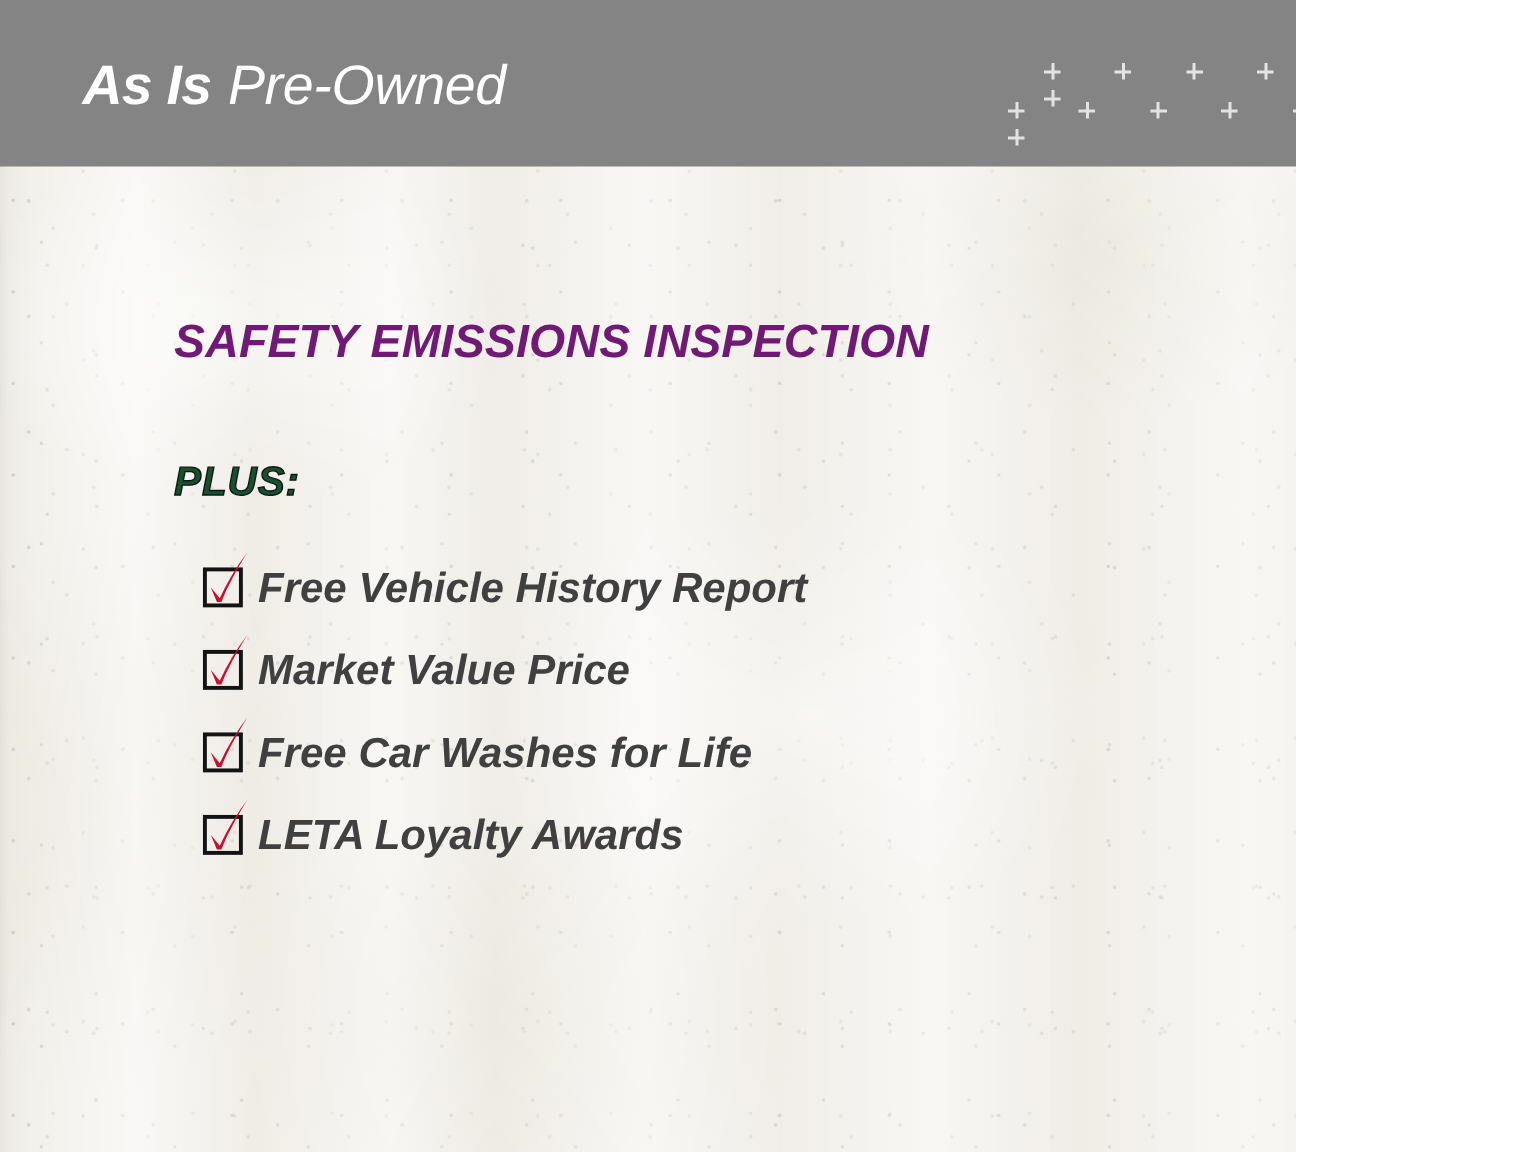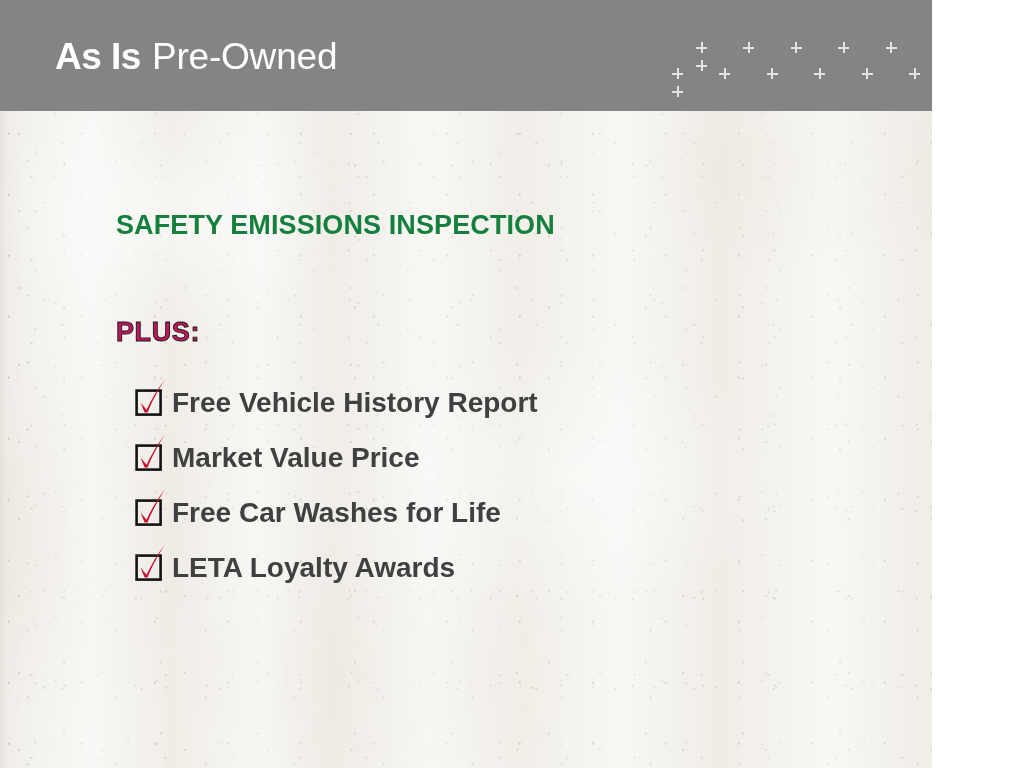--- a/index.html
+++ b/index.html
@@ -6,23 +6,24 @@
   * { margin:0; padding:0; box-sizing:border-box; }
 
   html, body {
     width:1024px; height:768px;
     overflow:hidden;
     font-family:"Liberation Sans", sans-serif;
   }
 
   #slide {
     position:relative;
-    width:932px; height:768px;
+    width:864px; height:768px;
     background-color:#f3f1ec;
     overflow:hidden;
+    font-style:italic;
   }
 
   
   #paper-texture {
     position:absolute; inset:0;
     pointer-events:none;
     background-image:
       
       linear-gradient(90deg,
         rgba(196,192,183,.30) 0px, rgba(196,192,183,.10) 6px,
@@ -99,32 +100,32 @@
   .plus-mark::after  { left:4.5px; top:0;  width:2px;  height:11px; }
 
   
   #body-content {
     position:absolute;
     left:116px; top:210px;
     width:760px;
   }
 
   #heading-primary {
+    font-size:31px;
+    font-weight:700;
+    color:#701a75;
+    letter-spacing:.1px;
+    white-space:nowrap;
+  }
+
+  #heading-plus {
+    margin-top:60px;
     font-size:27px;
     font-weight:700;
-    color:#15803d;
-    letter-spacing:.1px;
-    white-space:nowrap;
-  }
-
-  #heading-plus {
-    margin-top:76px;
-    font-size:27px;
-    font-weight:700;
-    color:#be185d;
+    color:#14532d;
     letter-spacing:.6px;
     -webkit-text-stroke:.9px #131313;
   }
 
   #checklist {
     list-style:none;
     margin-top:27px;
     margin-left:20px;
   }
   .check-item {

